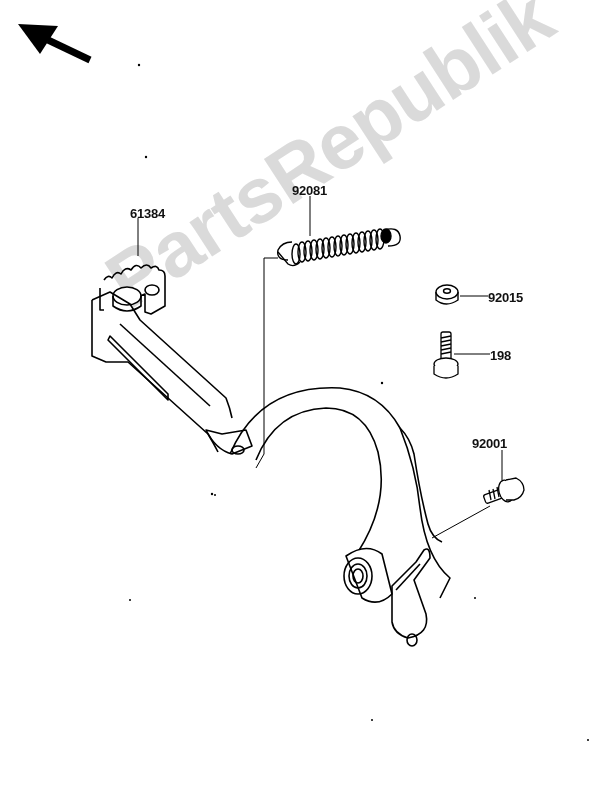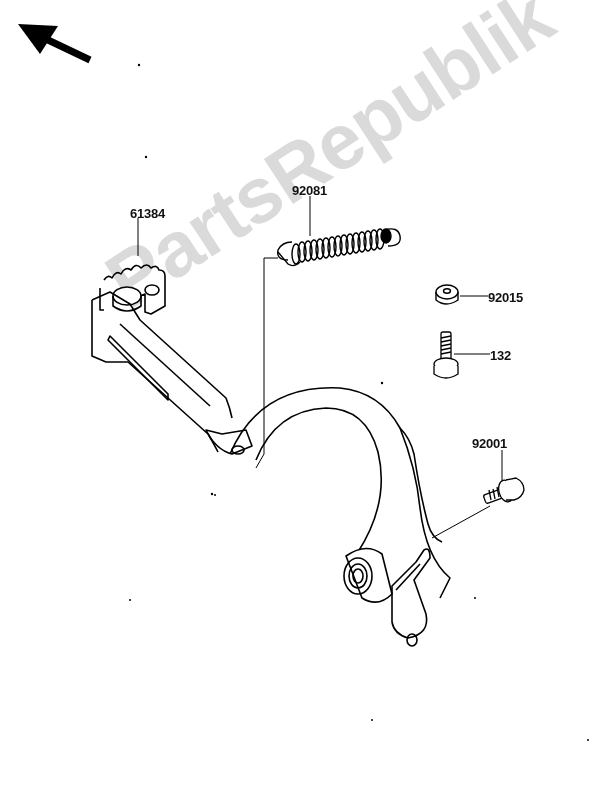--- a/index.html
+++ b/index.html
@@ -122,15 +122,15 @@
       <line x1="493" y1="489" x2="495" y2="499"></line>
       <line x1="497" y1="487" x2="499" y2="497"></line>
       <ellipse cx="506" cy="491" rx="7" ry="11" transform="rotate(-15 506 491)"></ellipse>
       <path d="M506,480 l10,-2 q8,4 8,12 q-2,8 -10,10 l-8,0"></path>
     </g>
   </svg>
 
   <div class="label" style="left:130px;top:206px">61384</div>
   <div class="label" style="left:292px;top:183px">92081</div>
   <div class="label" style="left:488px;top:290px">92015</div>
-  <div class="label" style="left:490px;top:348px">132</div>
+  <div class="label" style="left:490px;top:348px">198</div>
   <div class="label" style="left:472px;top:436px">92001</div>
 </div>
 
 </body></html>

